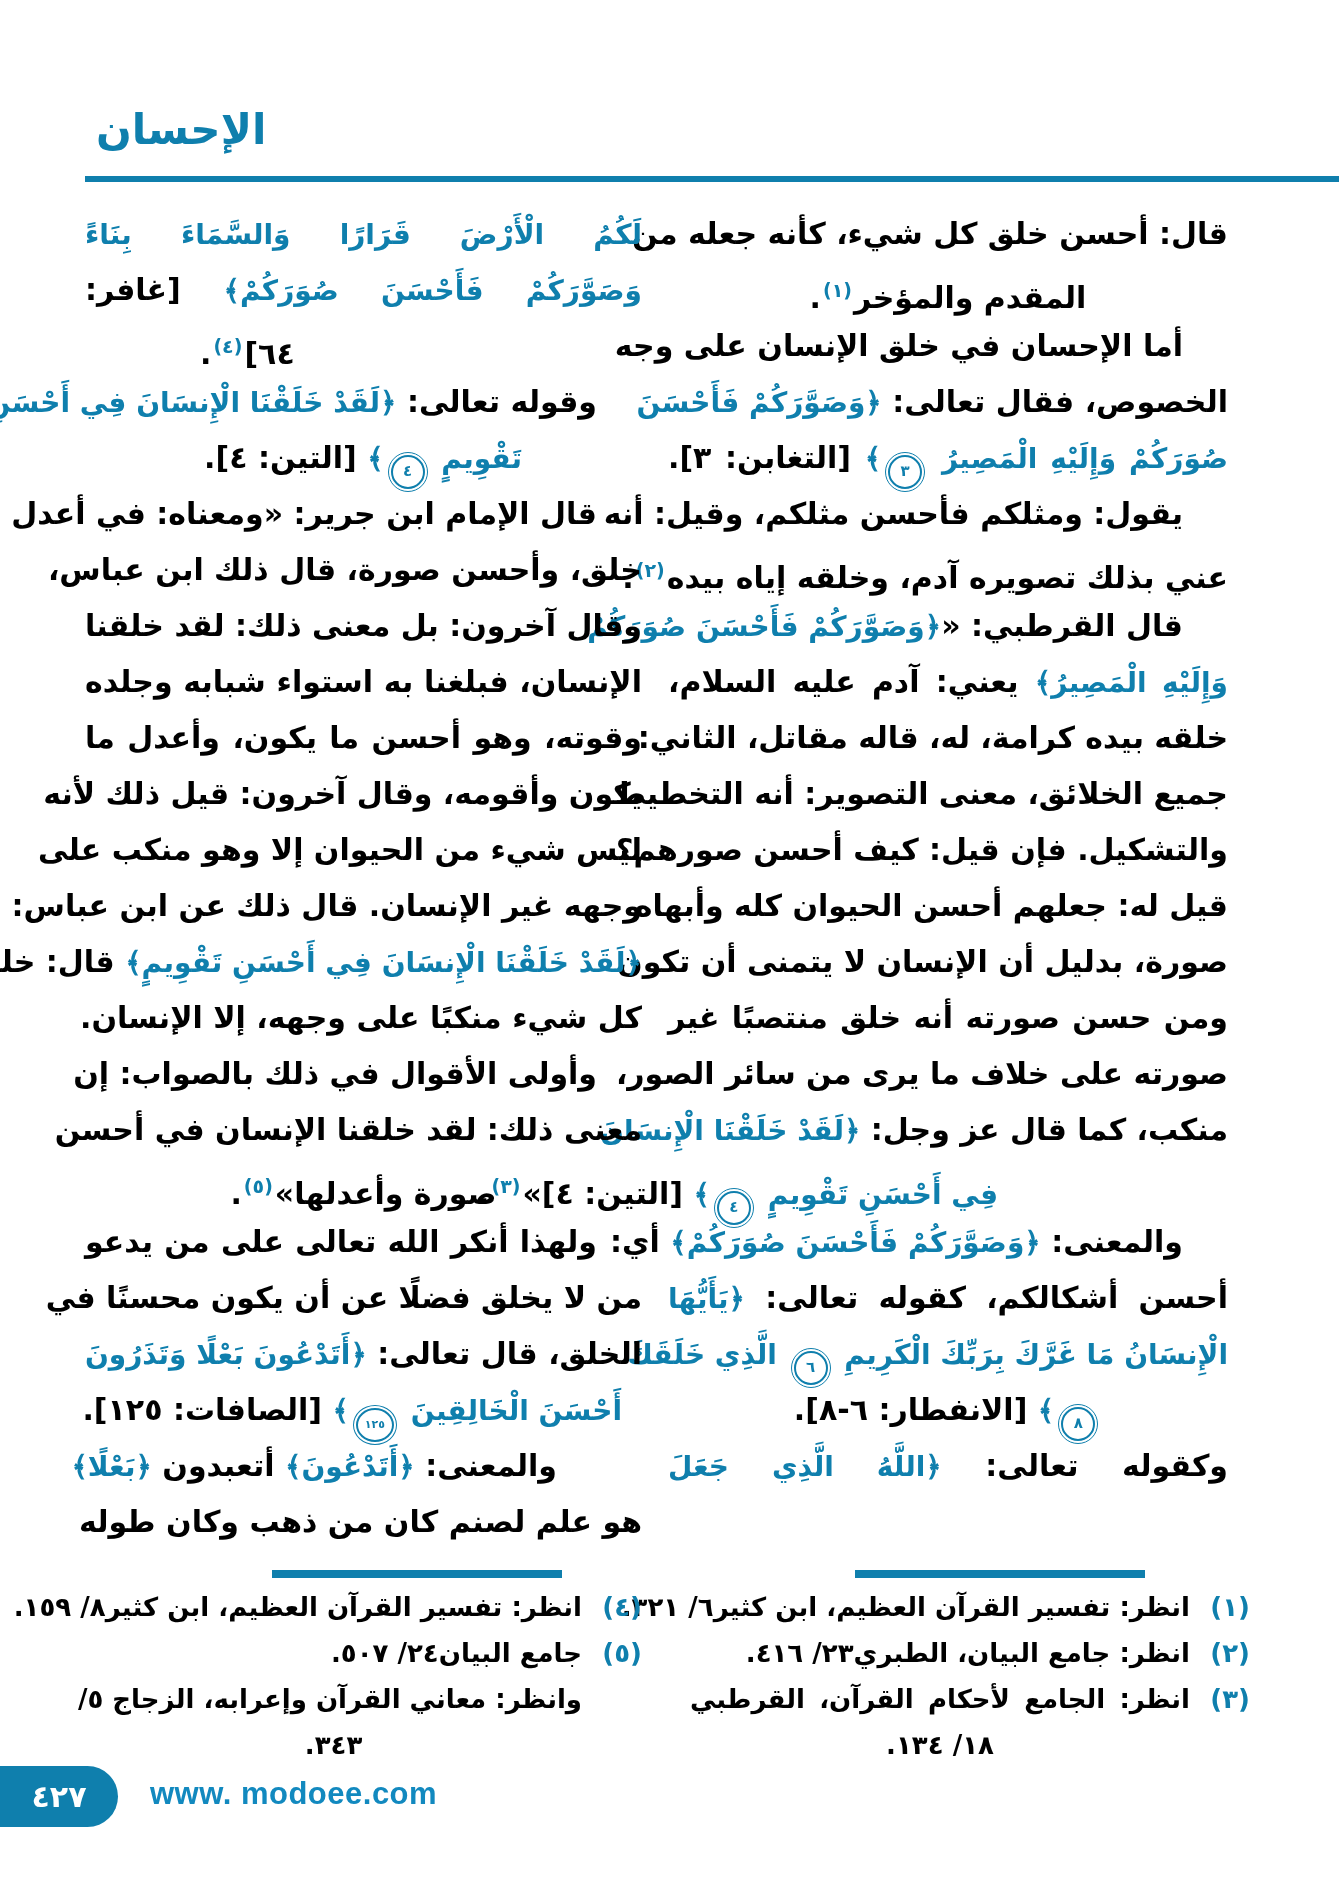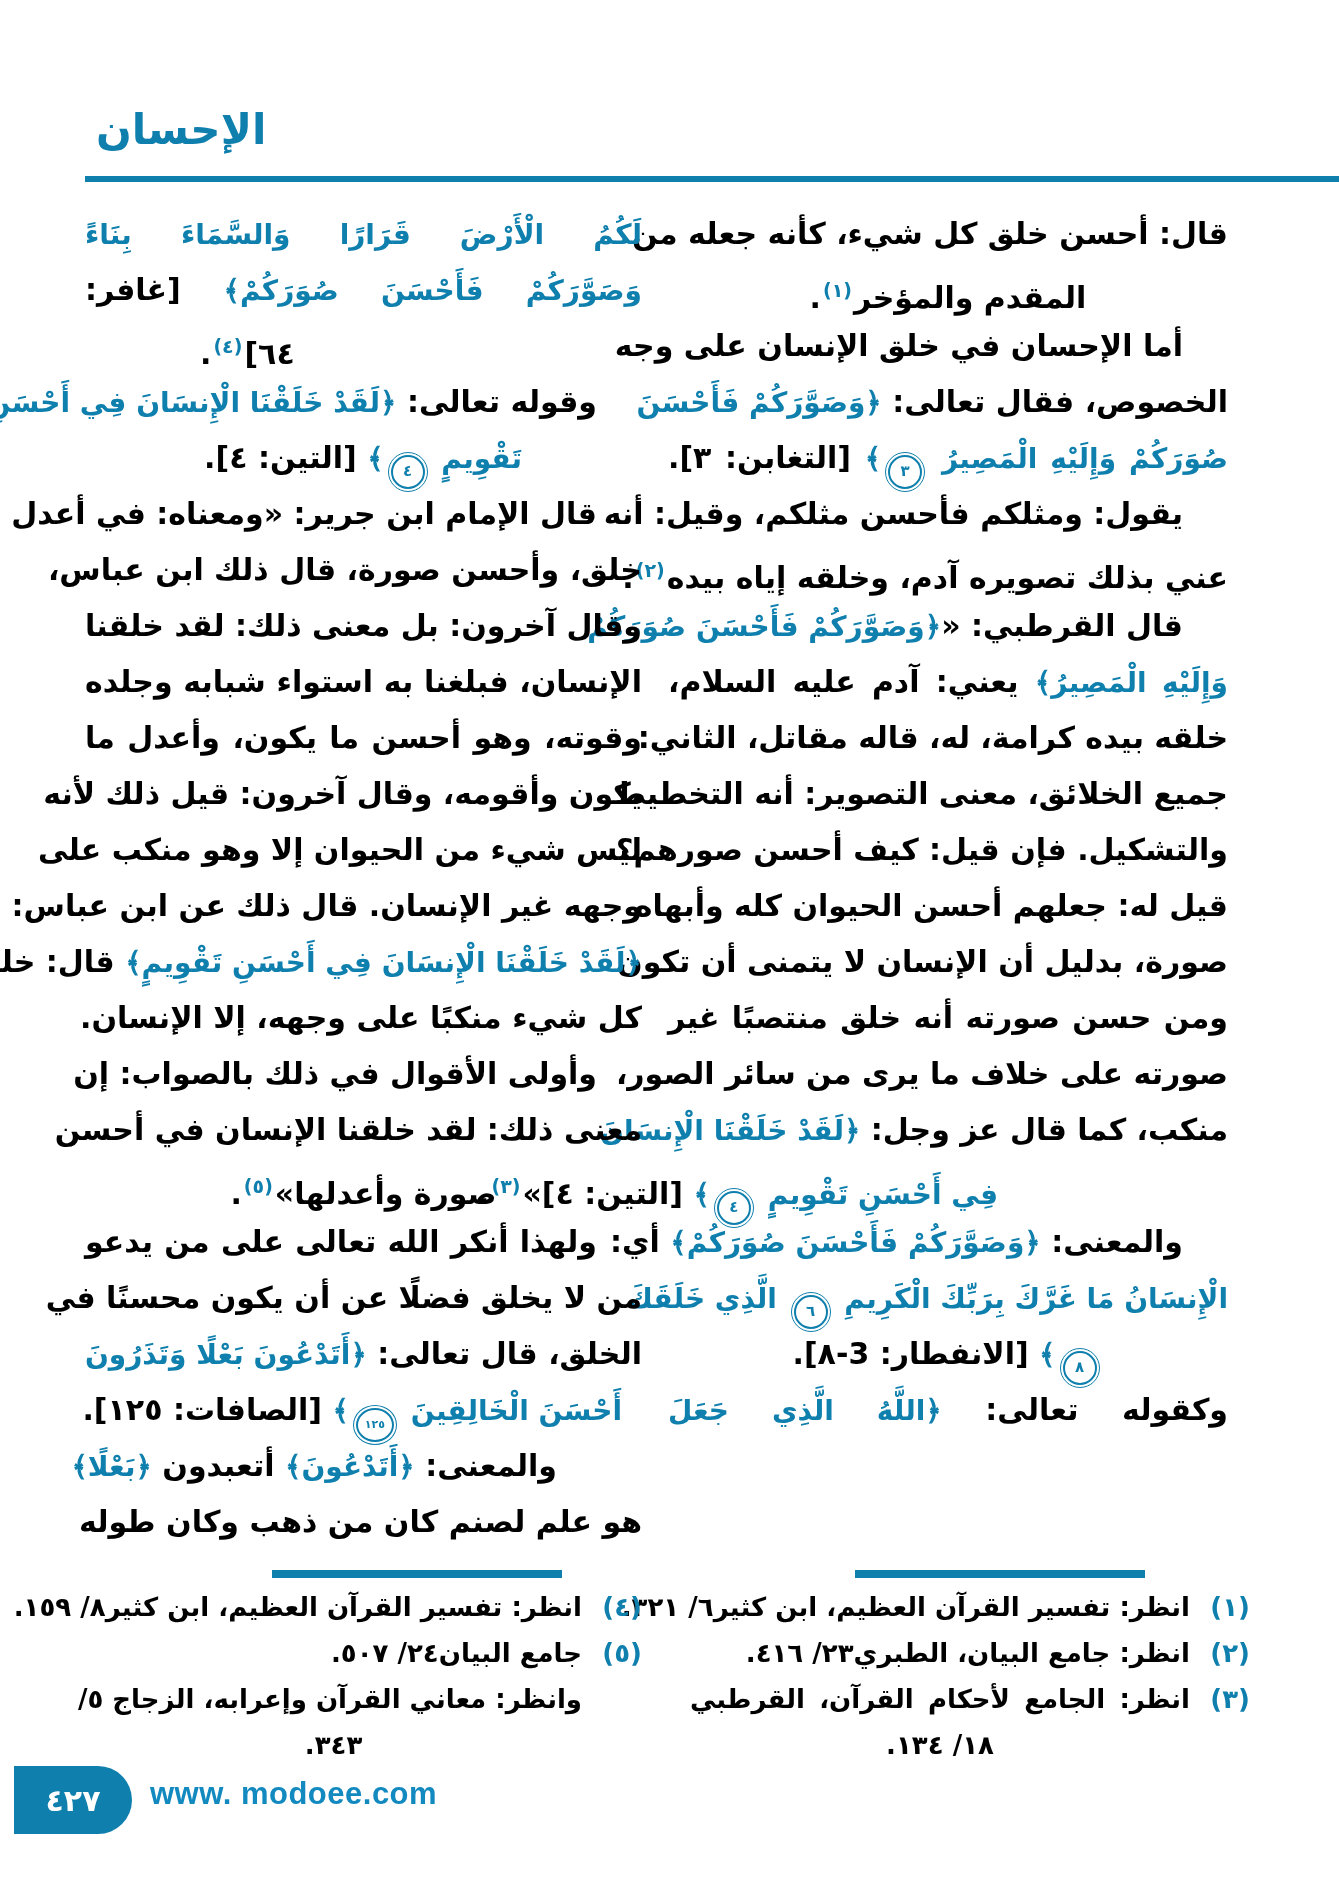--- a/index.html
+++ b/index.html
@@ -50,21 +50,21 @@
   .fnblock.left{left:85px; width:557px;}
   .fn{display:flex;}
   .fn-m{flex:0 0 60px; color:var(--accent); text-align:right; line-height:46px;}
   .fn-t{flex:1; min-width:0;}
   .fn-line{line-height:46px; white-space:nowrap;}
   .fn-line.a-r{text-align:right;}
   .fn-line.a-j{text-align:justify; text-align-last:justify; white-space:normal;}
   .fn-line.a-c{text-align:center;}
   
   .pagenum{
-    position:absolute; left:14px; top:1766px; width:118px; height:68px;
+    position:absolute; left:0; top:1766px; width:118px; height:61px;
     background:var(--accent); color:#fff; border-radius:0 34px 34px 0;
     display:flex; align-items:center; justify-content:center;
     font-size:30px; font-weight:700; direction:rtl;
   }
   .website{
     position:absolute; left:150px; top:1776px; direction:ltr;
     font-family:"Liberation Sans", sans-serif; font-size:31px; font-weight:700;
     color:var(--website-color); letter-spacing:0.5px;
   }
 </style>
@@ -88,22 +88,23 @@
       <div class="line a-j"><span class="t">خلقه بيده كرامة، له، قاله مقاتل، الثاني:</span></div>
       <div class="line a-j"><span class="t">جميع الخلائق، معنى التصوير: أنه التخطيط</span></div>
       <div class="line a-j"><span class="t">والتشكيل. فإن قيل: كيف أحسن صورهم؟</span></div>
       <div class="line a-j"><span class="t">قيل له: جعلهم أحسن الحيوان كله وأبهاه</span></div>
       <div class="line a-j"><span class="t">صورة، بدليل أن الإنسان لا يتمنى أن تكون</span></div>
       <div class="line a-j"><span class="t">ومن حسن صورته أنه خلق منتصبًا غير</span></div>
       <div class="line a-j"><span class="t">صورته على خلاف ما يرى من سائر الصور،</span></div>
       <div class="line a-j"><span class="t">منكب، كما قال عز وجل: </span><span class="q">﴿لَقَدْ خَلَقْنَا الْإِنسَانَ</span></div>
       <div class="line a-r" style="padding-right: 230px;"><span class="q">فِي أَحْسَنِ تَقْوِيمٍ </span><span class="ayah">٤</span><span class="q">﴾</span><span class="t"> [التين: ٤]»</span><span class="sup">(٣)</span><span class="t">.</span></div>
       <div class="line a-j ind"><span class="t">والمعنى: </span><span class="q">﴿وَصَوَّرَكُمْ فَأَحْسَنَ صُوَرَكُمْ﴾</span><span class="t"> أي:</span></div>
+      <div class="line a-j"><span class="t">أحسن أشكالكم، كقوله تعالى: </span><span class="q">﴿يَأَيُّهَا</span></div>
       <div class="line a-j"><span class="q">الْإِنسَانُ مَا غَرَّكَ بِرَبِّكَ الْكَرِيمِ </span><span class="ayah">٦</span><span class="q"> الَّذِي خَلَقَكَ</span></div>
-      <div class="line a-c"><span class="ayah">٨</span><span class="q">﴾</span><span class="t"> [الانفطار: 3-٨].</span></div>
+      <div class="line a-c"><span class="ayah">٨</span><span class="q">﴾</span><span class="t"> [الانفطار: ٦-٨].</span></div>
       <div class="line a-j"><span class="t">وكقوله تعالى: </span><span class="q">﴿اللَّهُ الَّذِي جَعَلَ</span></div>
     </div>
   <div class="col col-left" id="col-left">
       <div class="line a-j"><span class="q">لَكُمُ الْأَرْضَ قَرَارًا وَالسَّمَاءَ بِنَاءً</span></div>
       <div class="line a-j"><span class="q">وَصَوَّرَكُمْ فَأَحْسَنَ صُوَرَكُمْ﴾</span><span class="t"> [غافر:</span></div>
       <div class="line a-l" style="padding-left: 115px;"><span class="t">٦٤]</span><span class="sup">(٤)</span><span class="t">.</span></div>
       <div class="line a-j ind"><span class="t">وقوله تعالى: </span><span class="q">﴿لَقَدْ خَلَقْنَا الْإِنسَانَ فِي أَحْسَنِ</span></div>
       <div class="line a-r" style="padding-right: 120px;"><span class="q">تَقْوِيمٍ </span><span class="ayah">٤</span><span class="q">﴾</span><span class="t"> [التين: ٤].</span></div>
       <div class="line a-j ind"><span class="t">قال الإمام ابن جرير: «ومعناه: في أعدل</span></div>
       <div class="line a-j"><span class="t">خلق، وأحسن صورة، قال ذلك ابن عباس،</span></div>

